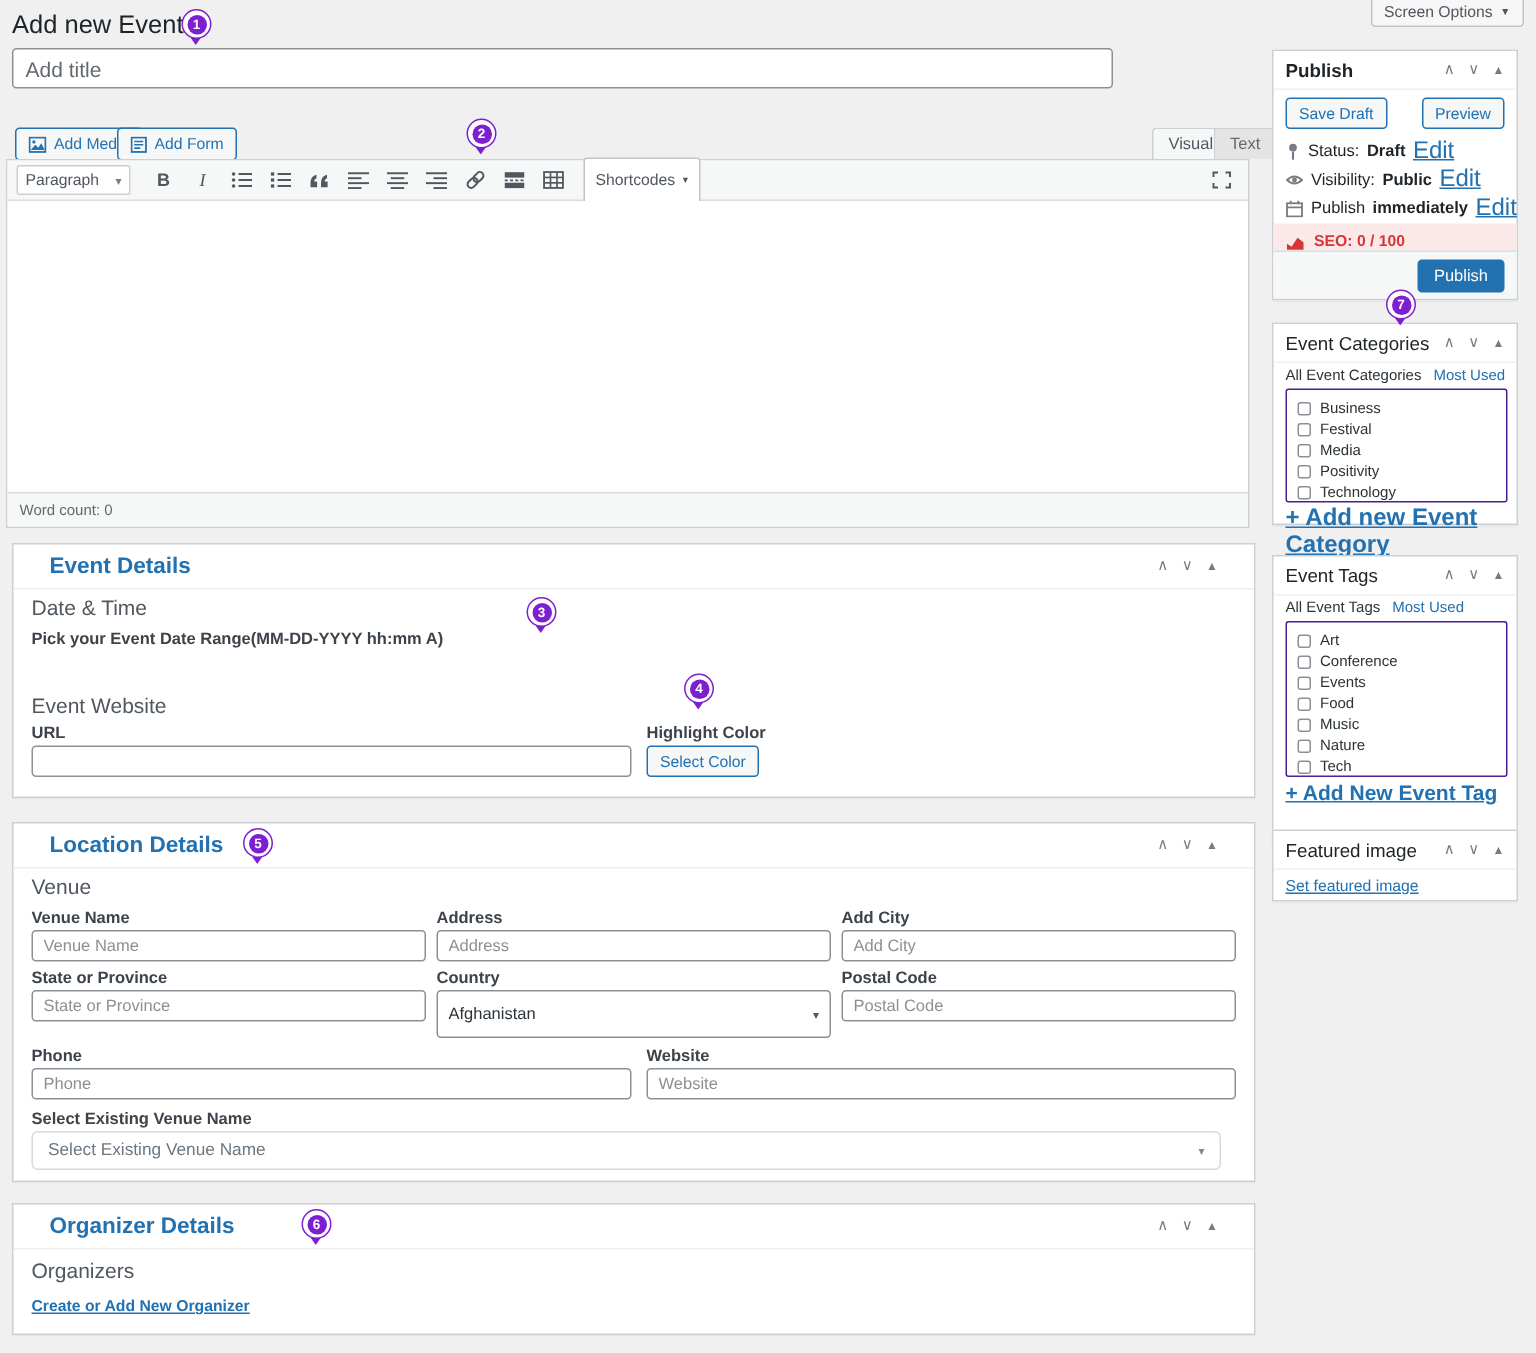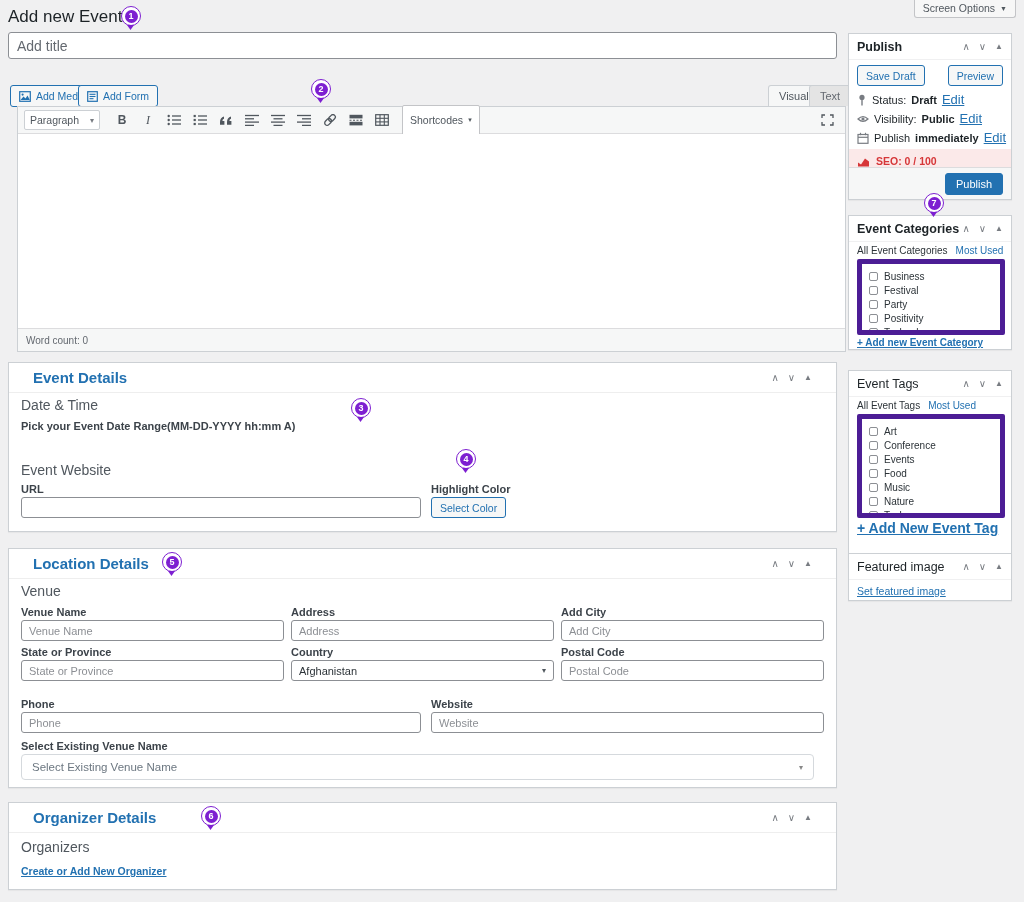--- a/index.html
+++ b/index.html
@@ -61,42 +61,42 @@
   .input::placeholder { color:#8c8f94; }
 
   .btn-outline { display:flex; align-items:center; justify-content:center; height:21px;
     background:#f6f7f7; border:1px solid #2271b1; border-radius:3px; color:#2271b1;
     font-size:10.5px; padding:0 8px; cursor:pointer; font-family:inherit; }
   .btn-primary { position:absolute; display:flex; align-items:center; justify-content:center; height:22px;
     background:#2271b1; border:1px solid #2271b1; border-radius:3px; color:#fff;
     font-size:11px; padding:0 10px; cursor:pointer; font-family:inherit; }
 
   .fake-select { position:absolute; display:flex; align-items:center; justify-content:space-between;
-    height:21px; border:1px solid #8c8f94; border-radius:3px; background:#fff; font-size:11px; color:#2c3338;
+    height:32px; border:1px solid #8c8f94; border-radius:3px; background:#fff; font-size:11px; color:#2c3338;
     padding:0 7px; cursor:pointer;gap:24px; }
   .fake-select .caret { font-size:8px; color:#50575e; }
   .select2 { position:absolute; display:flex; align-items:center; justify-content:space-between;
     height:26px; border:1px solid #d5d9dd; border-radius:4px; background:#fff; font-size:11.5px; color:#6c7781;
     padding:0 10px; cursor:pointer; }
   .select2 .caret { font-size:8px; color:#888; }
 
   .link { color:#2271b1; text-decoration:underline; cursor:pointer; }
   .link.bold { font-weight:bold; }
-  .edit-link { color:#2271b1; font-size:13px; text-decoration:underline; cursor:pointer; }
+  .edit-link { color:#2271b1; font-size:16px; text-decoration:underline; cursor:pointer; }
 
   .pub-row { position:absolute; display:flex; align-items:center; gap:5px; font-size:11px; color:#1d2327; }
   .pub-row b { font-weight:bold; }
   .seo-row { position:absolute; display:flex; align-items:center; gap:6px; background:#fbe9e9;
     color:#d63638; font-weight:bold; font-size:10.5px; padding:0 8px; }
   .pub-footer { position:absolute; left:0; right:0; bottom:0; height:32px; background:#f6f7f7; border-top:1px solid #dcdcde; }
 
   .side-tabs { position:absolute; display:flex; gap:8px; font-size:10px; align-items:center; }
   .side-tab-active { color:#2c3338; }
   .side-tab-link { color:#2271b1; cursor:pointer; }
-  .cb-box { position:absolute; border:5px solid #4c1d95; border-radius:2px; background:#fff; padding:5px 7px; overflow:hidden; }
+  .cb-box { position:absolute; border:1px solid #4c1d95; border-radius:2px; background:#fff; padding:5px 7px; overflow:hidden; }
   .cb-row { display:flex; align-items:center; gap:6px; height:14px; cursor:pointer; }
   .cb { width:9px; height:9px; border:1px solid #8c8f94; border-radius:2px; background:#fff; flex:0 0 auto; }
   .cb-label { font-size:10px; color:#2c3338; }
 
   .callout { position:absolute; width:20px; height:20px; z-index:60; }
   .callout .ring { width:20px; height:20px; border:1.5px solid #7d1fd1; border-radius:50%; background:#fff;
     display:flex; align-items:center; justify-content:center; }
   .callout .dot { width:13px; height:13px; background:#7d1fd1; border-radius:50%; color:#fff;
     font-size:9px; font-weight:bold; display:flex; align-items:center; justify-content:center; }
   .callout::after { content:''; position:absolute; left:6px; bottom:-4px; width:7px; height:5px;
@@ -108,21 +108,21 @@
 <body>
 
 <div class="page">
 
   <h1 class="page-title abs" style="left:8px;top:7px">Add new Event</h1>
   <button class="screen-options">
     <span>Screen Options</span>
     <span class="caret">▼</span>
   </button>
 
-  <input class="title-input" style="left: 8px; top: 32px; width: 829px; height: 27px;" placeholder="Add title">
+  <input class="title-input" style="left: 8px; top: 32px; width: 734px; height: 27px;" placeholder="Add title">
 
   <button class="media-btn" style="left:10px;top:85px">
     <svg width="12" height="11" viewBox="0 0 12 11">
       <rect x="0.7" y="0.7" width="10.6" height="9.6" fill="none" stroke="#2271b1" stroke-width="1.2"></rect>
       <circle cx="3.6" cy="3.6" r="1.1" fill="#2271b1"></circle>
       <path d="M1.5,9 L4.5,5.5 L6.5,7.5 L8.5,4.5 L10.8,9 Z" fill="#2271b1"></path>
     </svg>
     <span>Add Media</span>
   </button>
   <button class="media-btn" style="left:78px;top:85px">
@@ -135,21 +135,21 @@
     <span>Add Form</span>
   </button>
 
   <div class="ed-tab active" style="left:768px;top:85px">
     <span>Visual</span>
   </div>
   <div class="ed-tab" style="left:809px;top:85px">
     <span>Text</span>
   </div>
 
-  <div class="editor" style="left:17px;top:106px;width:829px;height:246px">
+  <div class="editor" style="left:4px;top:106px;width:829px;height:246px">
     <div class="toolbar">
       <div class="para-select">
         <span>Paragraph</span>
         <span class="caret">▾</span>
       </div>
       <span style="width:6px"></span>
       <button class="tb-btn bold">B</button>
       <button class="tb-btn italic">I</button>
       <button class="tb-btn">
         <svg width="14" height="12" viewBox="0 0 14 12">
@@ -372,21 +372,21 @@
 
     <div class="pub-footer">
       <button class="btn-primary" style="right:8px;top:5px">
         <span>Publish</span>
       </button>
     </div>
   </div>
 
   <div class="panel" style="left:848px;top:215px;width:164px;height:135px">
     <div class="panel-h side">
-      <span class="ptitle-side" style="font-weight:bold">Event Categories</span>
+      <span class="ptitle-side" style="font-weight:normal">Event Categories</span>
       <span class="hctrls">
         <span class="ctrl">∧</span>
         <span class="ctrl">∨</span>
         <span class="ctrl tri">▲</span>
       </span>
     </div>
     <div class="side-tabs" style="left:8px;top:29px">
       <span class="side-tab-active">All Event Categories</span>
       <span class="side-tab-link">Most Used</span>
     </div>
@@ -394,32 +394,32 @@
         <div class="cb-row">
           <span class="cb"></span>
           <span class="cb-label">Business</span>
         </div>
         <div class="cb-row">
           <span class="cb"></span>
           <span class="cb-label">Festival</span>
         </div>
         <div class="cb-row">
           <span class="cb"></span>
-          <span class="cb-label">Party</span>
+          <span class="cb-label">Media</span>
         </div>
         <div class="cb-row">
           <span class="cb"></span>
           <span class="cb-label">Positivity</span>
         </div>
         <div class="cb-row">
           <span class="cb"></span>
           <span class="cb-label">Technology</span>
         </div>
       </div>
-    <a class="link bold abs" style="left:8px;top:121px;font-size:10px">+ Add new Event Category</a>
+    <a class="link bold abs" style="left:8px;top:121px;font-size:16px">+ Add new Event Category</a>
   </div>
 
   <div class="panel" style="left:848px;top:370px;width:164px;height:197px">
     <div class="panel-h side">
       <span class="ptitle-side" style="font-weight:normal">Event Tags</span>
       <span class="hctrls">
         <span class="ctrl">∧</span>
         <span class="ctrl">∨</span>
         <span class="ctrl tri">▲</span>
       </span>

